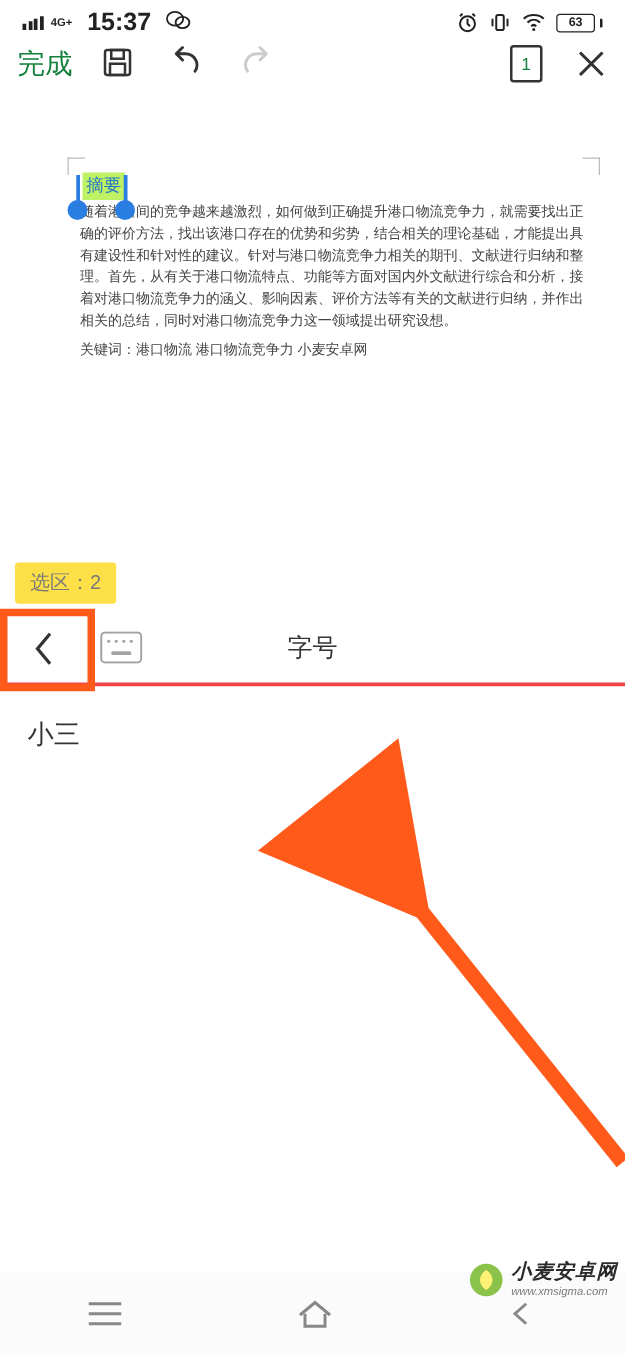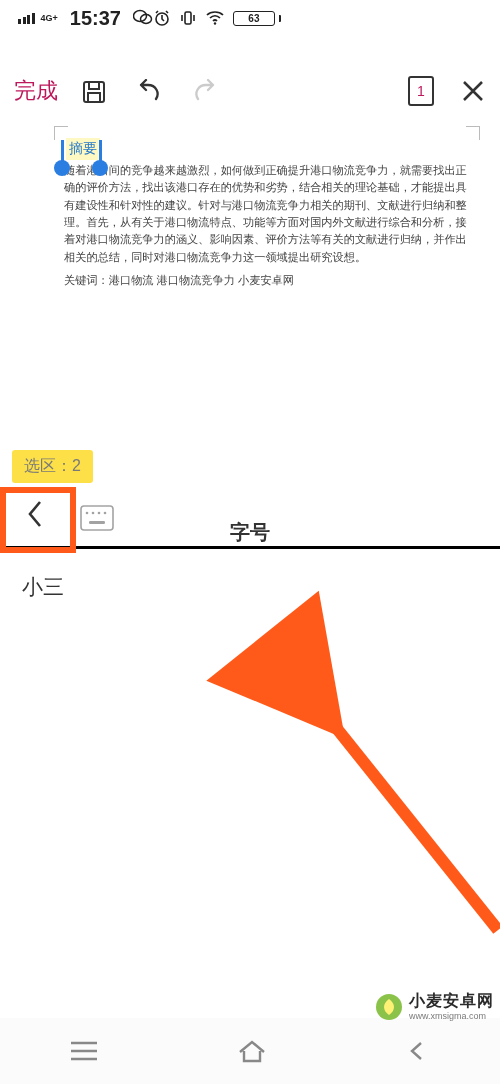--- a/index.html
+++ b/index.html
@@ -1,58 +1,58 @@
 <!DOCTYPE html>
 <html><head>
 <meta charset="utf-8">
 <style>
   * { margin: 0; padding: 0; box-sizing: border-box; }
   html, body { width: 500px; height: 1084px; font-family: -apple-system, "PingFang SC", sans-serif; background: #fff; overflow: hidden; position: relative; }
 
   
-  .status-bar { height: 36px; display: flex; align-items: center; justify-content: flex-start; padding: 0 18px; font-size: 15px; font-weight: 600; color: #222; }
+  .status-bar { height: 36px; display: flex; align-items: center; justify-content: space-between; padding: 0 18px; font-size: 15px; font-weight: 600; color: #222; }
   .status-left { display: flex; align-items: center; gap: 6px; }
   .status-right { display: flex; align-items: center; gap: 8px; }
   .sig { display: flex; align-items: flex-end; gap: 1.5px; }
   .sig span { width: 3px; background: #222; }
   .sig span:nth-child(1){height:5px}.sig span:nth-child(2){height:7px}.sig span:nth-child(3){height:9px}.sig span:nth-child(4){height:11px}
   .net-badge { font-size: 9px; line-height: 1; }
   .bat { display: flex; align-items: center; gap: 4px; }
-  .bat-shell { width: 42px; height: 15px; border: 1.5px solid #222; border-radius: 3px; position: relative; display:flex; align-items:center; justify-content:center; font-size:10px; }
+  .bat-shell { width: 31px; height: 15px; border: 1.5px solid #222; border-radius: 3px; position: relative; display:flex; align-items:center; justify-content:center; font-size:10px; }
   .bat-tip { width: 2px; height: 7px; background: #222; border-radius: 0 1px 1px 0; }
 
   
-  .toolbar { height: 70px; display: flex; align-items: flex-end; padding: 0 14px; color: #be185d; }
+  .toolbar { height: 70px; display: flex; align-items: flex-start; padding: 0 14px; color: #15803d; }
   .tb-done { font-size: 22px; font-weight: 400; margin-right: 22px; }
   .tb-group { display: flex; gap: 26px; align-items: center; }
   .tb-ico svg { display: block; }
   .tb-right { margin-left: auto; display: flex; gap: 26px; align-items: center; }
   .page-ico { width: 26px; height: 30px; border: 2px solid #333; border-radius: 3px; display:flex; align-items:center; justify-content:center; font-size:14px; }
 
   
   .doc-area { height: 385px; background: #fff; position: relative; }
   .doc-page { position: absolute; left: 54px; right: 20px; top: 20px; }
   .crop { position:absolute; width:14px; height:14px; border:1.5px solid #bbb; }
   .crop.tl { left:0; top:0; border-right:none; border-bottom:none; }
   .crop.tr { right:0; top:0; border-left:none; border-bottom:none; }
-  .sel-title { display:inline-block; background:#fef9c3; color:#2678c8; font-size:14px; padding:2px 3px; position:relative; left:12px; top:12px; }
+  .sel-title { display:inline-block; background:#bef264; color:#2678c8; font-size:14px; padding:2px 3px; position:relative; left:12px; top:12px; }
   .sel-handle { position:absolute; width:16px; height:16px; background:#2a7de1; border-radius:50%; }
   .sel-handle.h1 { left:54px; top:54px; }
   .sel-handle.h2 { left:92px; top:54px; }
   .sel-stem { position:absolute; width:3px; height:22px; background:#2a7de1; }
   .sel-stem.s1 { left:61px; top:34px; }
   .sel-stem.s2 { left:99px; top:34px; }
   .doc-body { position:absolute; left:10px; right:6px; top:36px; font-size:11.2px; line-height:1.55; color:#444; }
   .kw { margin-top:6px; }
 
   
   .sel-badge { position:absolute; left:12px; bottom:8px; background:#fde047; color:#7a7a7a; font-size:16px; padding:6px 12px; border-radius:3px; }
 
   
-  .panel-head { height: 58px; display:flex; align-items:flex-end; border-bottom: 3px solid #000000; position:relative;font-weight:bold; }
+  .panel-head { height: 58px; display:flex; align-items:center; border-bottom: 3px solid #ef4444; position:relative; }
   .panel-title { position:absolute; left:50%; transform:translateX(-50%); font-size:20px; color:#333; }
   .back-box { width:70px; height:64px; display:flex; align-items:center; justify-content:center; }
   .back-highlight { position:absolute; left:0; top:-4px; width:76px; height:66px; border:6px solid #ff5a1a; pointer-events:none; }
   .kbd-ico { position:absolute; left:80px; top:14px; opacity:.6; }
   .kbd-ico svg { display:block; }
 
   
   .size-list { }
   .size-item { height: 76px; display:flex; align-items:center; padding: 0 22px; font-size: 21px; color:#333; position:relative; }
   .size-item.first { height:32px; align-items:flex-start; padding-top:0; }
@@ -61,21 +61,21 @@
   .sel-row-highlight { position:absolute; left:2px; right:2px; top:-4px; bottom:-4px; border:6px solid #ff5a1a; pointer-events:none; }
 
   
   .arrow-wrap { position:absolute; left:0; top:0; pointer-events:none; }
 
   
   .navbar { position:absolute; bottom:0; left:0; right:0; height:66px; display:flex; align-items:center; justify-content:space-around; background:#fbfbfb; }
   .nb svg { display:block; }
 
   
-  .wm { position:absolute; right:6px; bottom:63px; display:flex; align-items:center; gap:6px; z-index:30; }
+  .wm { position:absolute; right:6px; bottom:46px; display:flex; align-items:center; gap:6px; z-index:30;font-style:italic; }
   .wm-logo { width:28px; height:28px; }
   .wm-txt { display:flex; flex-direction:column; line-height:1.15; }
   .wm-cn { font-size:16px; font-weight:700; color:#2a2a2a; letter-spacing:1px; }
   .wm-en { font-size:9px; color:#7a7a7a; }
 </style>
 </head>
 <body>
 
 <div class="status-bar">
   <div class="status-left">

